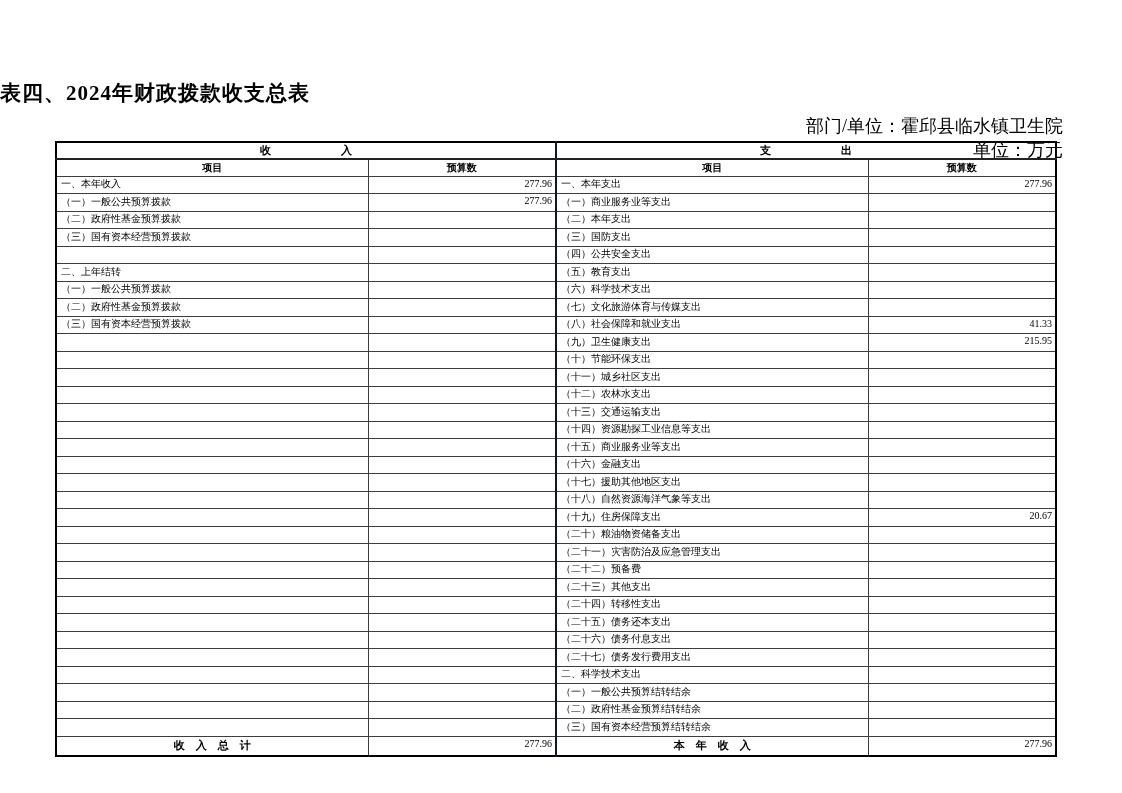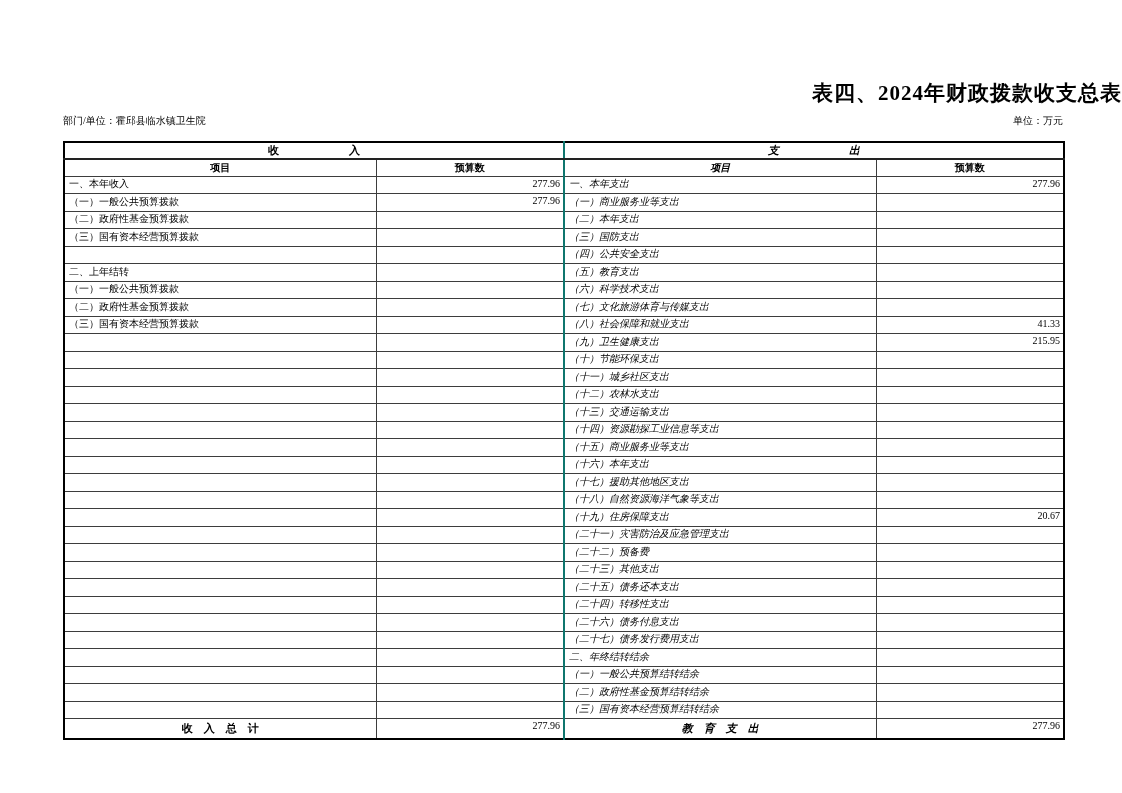--- a/index.html
+++ b/index.html
@@ -6,30 +6,31 @@
   html, body { background: #fff; }
   body {
     width: 1122px; height: 793px;
     position: relative;
     font-family: "Liberation Serif", "DejaVu Serif", serif;
     color: #000;
     overflow: hidden;
   }
   .page-title {
     position: absolute; top: 79px; left: 0; width: 100%;
-    text-align: right;
+    text-align: left;
     font-size: 21px; font-weight: bold; letter-spacing: 1px;
   }
   .meta-row {
     position: absolute; top: 114px; left: 63px; width: 1000px;
     display: flex; justify-content: space-between; align-items: flex-end;
-    font-size: 10px;
+    font-size: 18px;
+    flex-direction: column;
   }
   table.budget-table {
-    position: absolute; top: 141px; left: 63px;
+    position: absolute; top: 141px; left: 55px;
     width: 1000px;
     border-collapse: collapse;
     table-layout: fixed;
     border: 2px solid #000;
   }
   .budget-table th, .budget-table td {
     border: 1px solid #3d3d3d;
     font-size: 10px;
     white-space: nowrap; overflow: hidden;
     font-weight: normal;
@@ -53,21 +54,21 @@
 
   tbody tr { height: 17.5px; }
   td.label {
     text-align: left; vertical-align: bottom;
     padding: 0 2px 2px 4px;
   }
   td.value {
     text-align: right; vertical-align: top;
     padding: 1px 3px 0 2px;
   }
-  td.mid, th.mid { border-left: 2px solid #0f766e; font-style: italic; }
+  td.mid, th.mid { border-left: 2px solid #0f172a; }
 
   tfoot tr { height: 20px; }
   tfoot td { border-top: 2px solid #222; }
   td.total-label {
     text-align: center; vertical-align: middle;
     font-weight: bold; font-size: 11px;
   }
   td.total-value {
     text-align: right; vertical-align: top;
     padding: 1px 3px 0 2px;
@@ -199,21 +200,21 @@
       </tr>
       <tr>
         <td class="label"></td>
         <td class="value"></td>
         <td class="label mid">（十五）商业服务业等支出</td>
         <td class="value"></td>
       </tr>
       <tr>
         <td class="label"></td>
         <td class="value"></td>
-        <td class="label mid">（十六）本年支出</td>
+        <td class="label mid">（十六）金融支出</td>
         <td class="value"></td>
       </tr>
       <tr>
         <td class="label"></td>
         <td class="value"></td>
         <td class="label mid">（十七）援助其他地区支出</td>
         <td class="value"></td>
       </tr>
       <tr>
         <td class="label"></td>
@@ -223,63 +224,69 @@
       </tr>
       <tr>
         <td class="label"></td>
         <td class="value"></td>
         <td class="label mid">（十九）住房保障支出</td>
         <td class="value">20.67</td>
       </tr>
       <tr>
         <td class="label"></td>
         <td class="value"></td>
+        <td class="label mid">（二十）粮油物资储备支出</td>
+        <td class="value"></td>
+      </tr>
+      <tr>
+        <td class="label"></td>
+        <td class="value"></td>
         <td class="label mid">（二十一）灾害防治及应急管理支出</td>
         <td class="value"></td>
       </tr>
       <tr>
         <td class="label"></td>
         <td class="value"></td>
         <td class="label mid">（二十二）预备费</td>
         <td class="value"></td>
       </tr>
       <tr>
         <td class="label"></td>
         <td class="value"></td>
         <td class="label mid">（二十三）其他支出</td>
         <td class="value"></td>
       </tr>
       <tr>
         <td class="label"></td>
         <td class="value"></td>
+        <td class="label mid">（二十四）转移性支出</td>
+        <td class="value"></td>
+      </tr>
+      <tr>
+        <td class="label"></td>
+        <td class="value"></td>
         <td class="label mid">（二十五）债务还本支出</td>
         <td class="value"></td>
       </tr>
       <tr>
         <td class="label"></td>
         <td class="value"></td>
-        <td class="label mid">（二十四）转移性支出</td>
-        <td class="value"></td>
-      </tr>
-      <tr>
-        <td class="label"></td>
-        <td class="value"></td>
         <td class="label mid">（二十六）债务付息支出</td>
         <td class="value"></td>
       </tr>
       <tr>
         <td class="label"></td>
         <td class="value"></td>
         <td class="label mid">（二十七）债务发行费用支出</td>
         <td class="value"></td>
       </tr>
       <tr>
         <td class="label"></td>
         <td class="value"></td>
-        <td class="label mid">二、年终结转结余</td>
+        <td class="label mid">二、科学技术支出</td>
         <td class="value"></td>
       </tr>
       <tr>
         <td class="label"></td>
         <td class="value"></td>
         <td class="label mid">（一）一般公共预算结转结余</td>
         <td class="value"></td>
       </tr>
       <tr>
         <td class="label"></td>
@@ -294,18 +301,18 @@
         <td class="value"></td>
       </tr>
     </tbody>
   <tfoot>
     <tr>
       <td class="total-label">
         <span class="spread-sm">收入总计</span>
       </td>
       <td class="total-value">277.96</td>
       <td class="total-label mid">
-        <span class="spread-sm">教育支出</span>
+        <span class="spread-sm">本年收入</span>
       </td>
       <td class="total-value">277.96</td>
     </tr>
   </tfoot>
 </table>
 
 </body></html>

